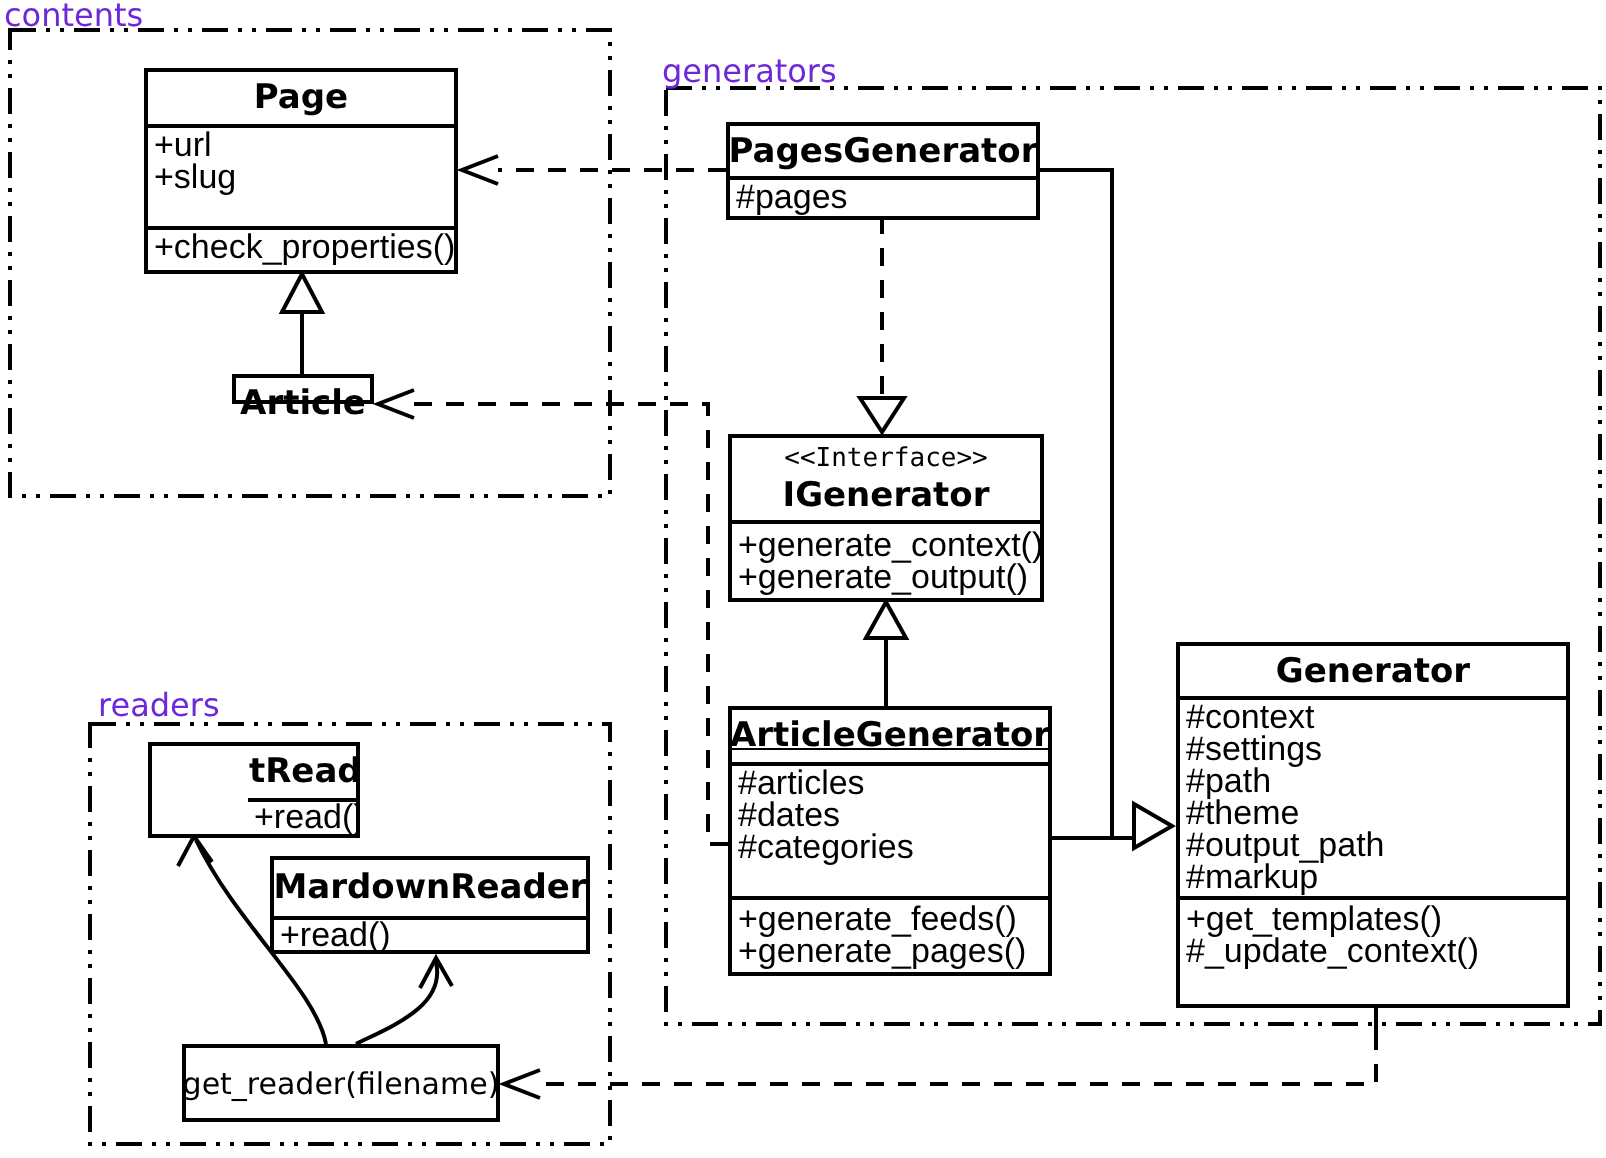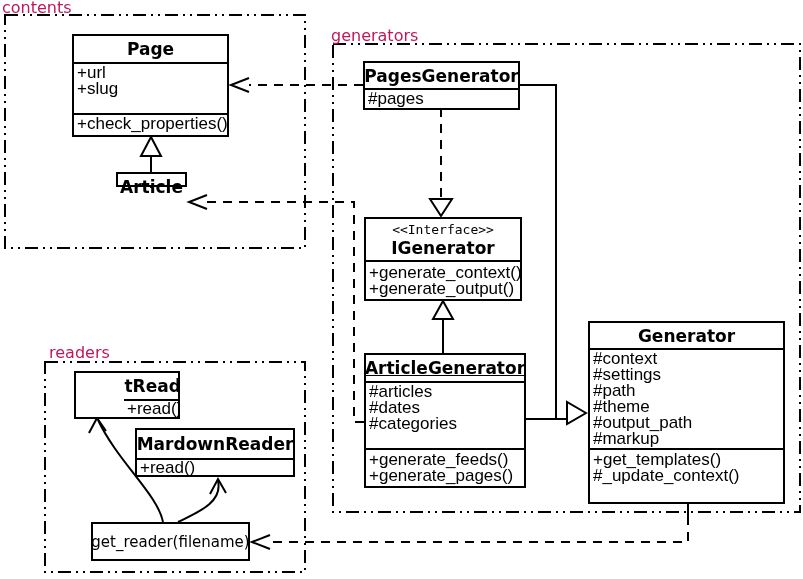--- a/index.html
+++ b/index.html
@@ -2,21 +2,21 @@
 <html><head>
 <meta charset="utf-8">
 <style>
   html,body{margin:0;padding:0;background:#fff;}
   #canvas{
     position:relative;width:803px;height:579px;background:#ffffff;
     font-family:"DejaVu Sans",sans-serif;color:#000;overflow:hidden;
   }
   #edges{position:absolute;left:0;top:0;z-index:0;}
   .pkg-label{
-    position:absolute;z-index:2;font-size:16px;line-height:16px;color:#be185d;
+    position:absolute;z-index:2;font-size:16px;line-height:16px;color:#6d28d9;
     white-space:nowrap;
   }
   .uml-class{
     position:absolute;z-index:1;background:#fff;border:2px solid #000;
     box-sizing:border-box;
   }
   .uml-title{
     font-weight:bold;font-size:17px;white-space:nowrap;
     display:flex;align-items:center;justify-content:center;overflow:hidden;
   }
@@ -87,21 +87,21 @@
     <div class="uml-title" style="height:26px;">Page</div>
     <div class="uml-section" style="height:51px;">
       <div class="member">+url</div>
       <div class="member">+slug</div>
     </div>
     <div class="uml-section" style="height:22px;">
       <div class="member">+check_properties()</div>
     </div>
   </div>
 
-  <div class="uml-class" style="left:116px;top:172px;width:71px;height:15px;">
+  <div class="uml-class" style="left:116px;top:187px;width:71px;height:15px;">
     <div class="uml-title" style="height:25px;">Article</div>
   </div>
 
   <div class="uml-class" style="left:363px;top:61px;width:157px;">
     <div class="uml-title" style="height:25px;">PagesGenerator</div>
     <div class="uml-section" style="height:20px;">
       <div class="member">#pages</div>
     </div>
   </div>
 

